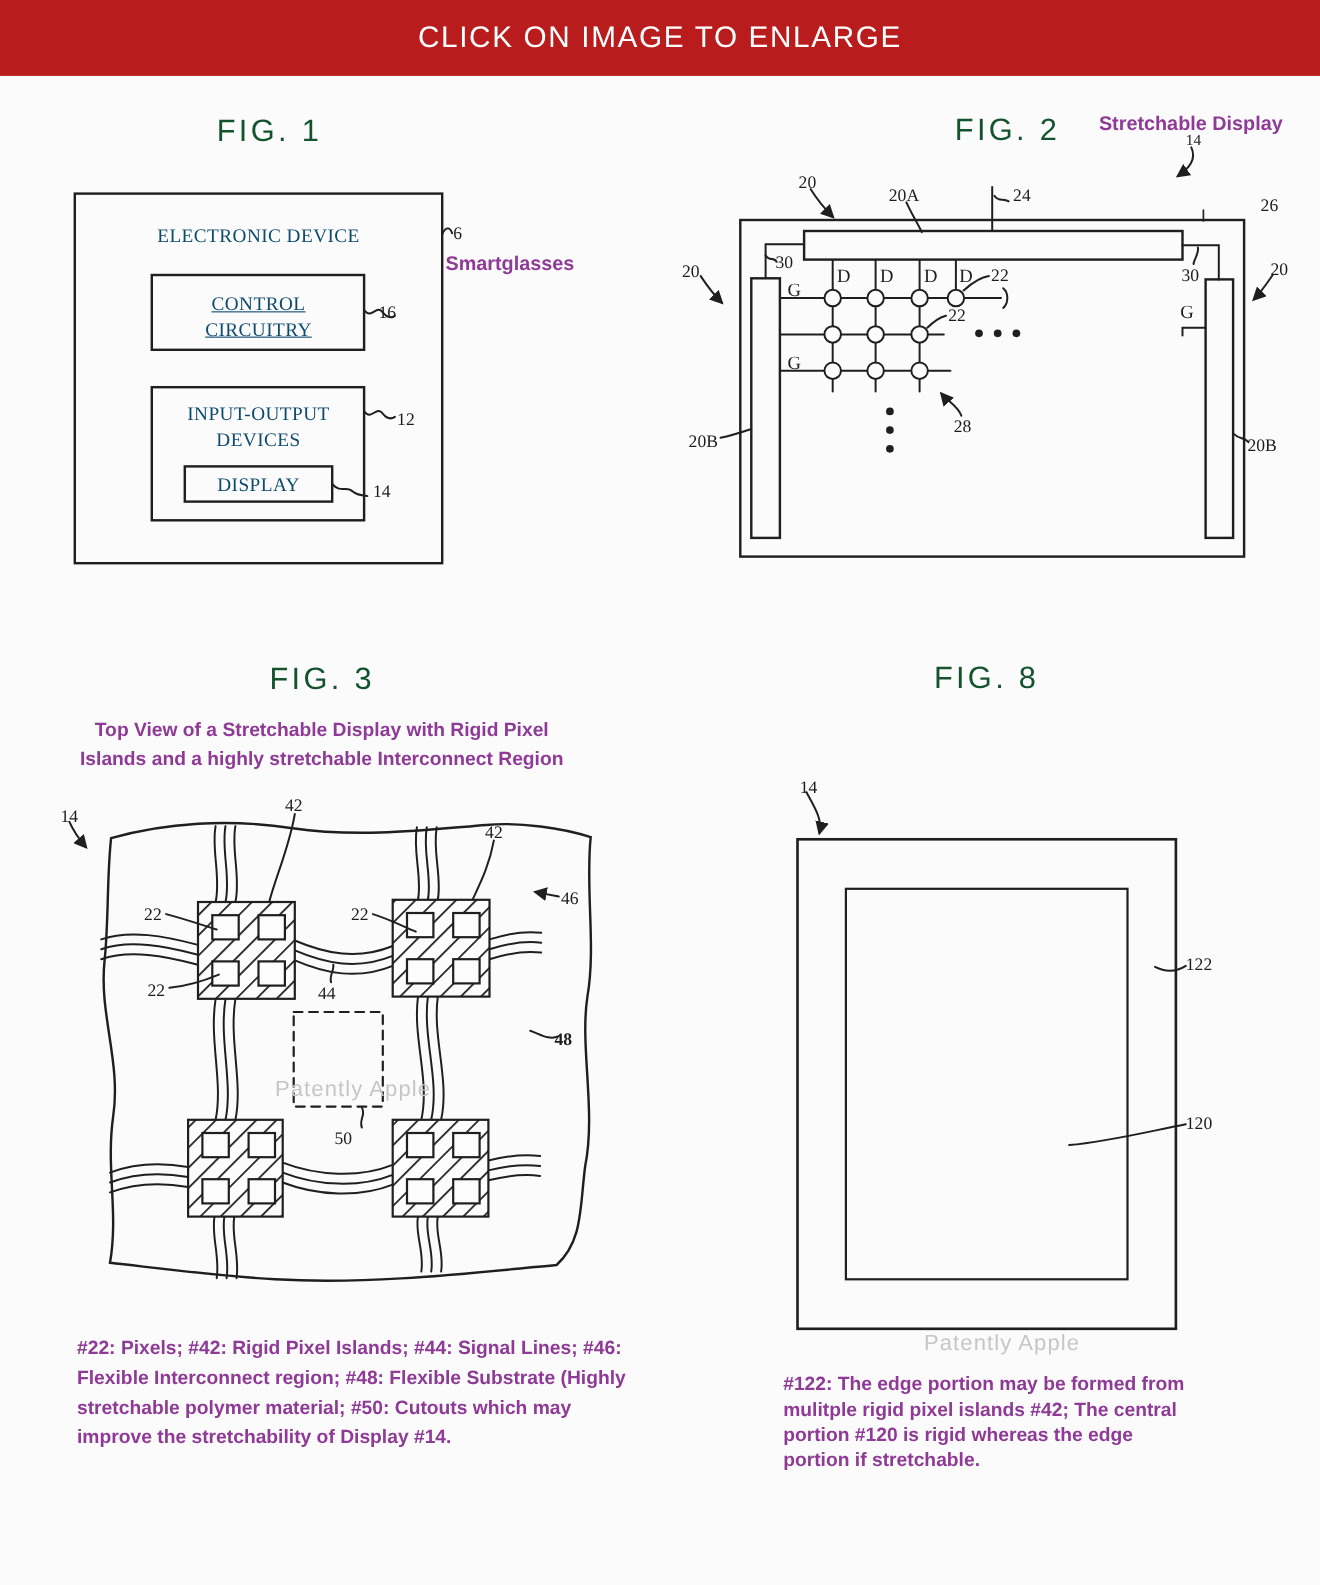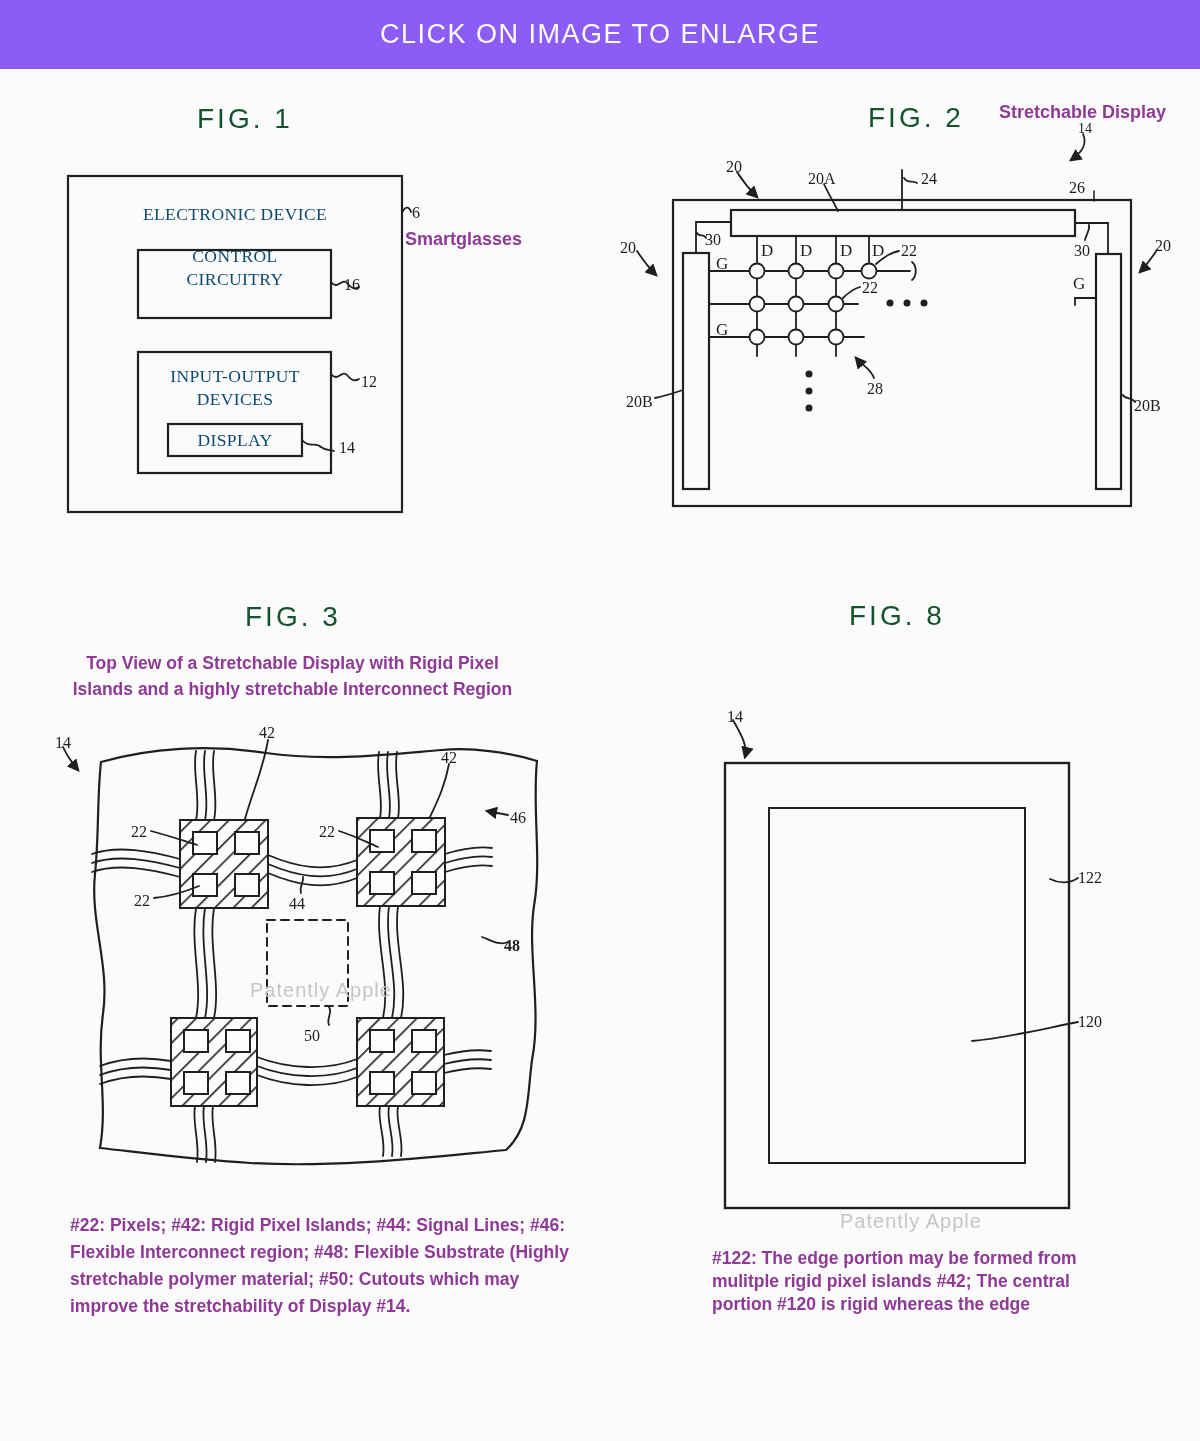--- a/index.html
+++ b/index.html
@@ -1,18 +1,18 @@
 <!DOCTYPE html>
 <html><head>
 <meta charset="utf-8">
 <style>
   html,body{margin:0;padding:0;background:#fbfbfb;}
   .page{position:relative;width:1200px;height:1441px;background:#fbfbfb;overflow:hidden;
         font-family:"Liberation Sans",sans-serif;}
-  .banner{position:absolute;left:0;top:0;width:1200px;height:69px;background:#8b5cf6;
+  .banner{position:absolute;left:0;top:0;width:1200px;height:69px;background:#b91c1c;
           display:flex;align-items:center;justify-content:center;}
   .banner span{color:#ffffff;font-size:27px;letter-spacing:1.5px;font-family:"Liberation Sans",sans-serif;}
   .canvas{position:absolute;left:0;top:69px;width:1200px;height:1372px;}
   svg{position:absolute;left:0;top:0;}
   .t{position:absolute;white-space:nowrap;}
   .title{font-size:28px;letter-spacing:3px;color:#14532d;font-weight:400;}
   .ref{font-family:"Liberation Serif",serif;font-size:16px;color:#1d1d1d;}
   .glyph{font-family:"Liberation Serif",serif;font-size:17px;color:#1d1d1d;}
   .purple{color:#8e3a96;font-weight:bold;font-size:18px;}
   .boxlbl{position:absolute;font-family:"Liberation Serif",serif;color:#0c4a6e;
@@ -216,36 +216,36 @@
         <g stroke-width="1.8">
           <path d="M733,720 C740,733 748,745 745,757" marker-end="url(#arr)"></path>
           <path d="M1078,878 C1067,885 1058,883 1050,879"></path>
           <path d="M1078,1022 C1038,1030 1006,1038 972,1041"></path>
         </g>
       </g>
     </svg>
 
     <span class="t title" style="left:197px;top:34px;">FIG. 1</span>
     <div class="boxlbl" style="left:68px;top:134px;width:334px;">ELECTRONIC DEVICE</div>
-    <div class="boxlbl" style="left:170px;top:176px;width:130px;">CONTROL CIRCUITRY</div>
+    <div class="boxlbl" style="left:170px;top:196px;width:130px;text-decoration:underline;">CONTROL CIRCUITRY</div>
     <div class="boxlbl" style="left:150px;top:296px;width:170px;">INPUT-OUTPUT DEVICES</div>
     <div class="boxlbl" style="left:168px;top:360px;width:134px;">DISPLAY</div>
     <span class="t ref" style="left:412px;top:135px;">6</span>
     <span class="t purple" style="left:405px;top:160px;">Smartglasses</span>
     <span class="t ref" style="left:344px;top:207px;">16</span>
     <span class="t ref" style="left:361px;top:304px;">12</span>
     <span class="t ref" style="left:339px;top:370px;">14</span>
 
     <span class="t title" style="left:868px;top:33px;">FIG. 2</span>
     <span class="t purple" style="left:999px;top:33px;">Stretchable Display</span>
     <span class="t ref" style="left:1078px;top:52px;font-size:14px;">14</span>
     <span class="t ref" style="left:726px;top:89px;">20</span>
     <span class="t ref" style="left:808px;top:101px;">20A</span>
     <span class="t ref" style="left:921px;top:101px;">24</span>
-    <span class="t ref" style="left:1069px;top:110px;text-align:right;">26</span>
+    <span class="t ref" style="left:1146px;top:110px;text-align:right;">26</span>
     <span class="t ref" style="left:705px;top:162px;">30</span>
     <span class="t ref" style="left:1074px;top:173px;">30</span>
     <span class="t ref" style="left:620px;top:170px;">20</span>
     <span class="t ref" style="left:1155px;top:168px;">20</span>
     <span class="t glyph" style="left:716px;top:185px;">G</span>
     <span class="t glyph" style="left:716px;top:251px;">G</span>
     <span class="t glyph" style="left:1073px;top:205px;">G</span>
     <span class="t glyph" style="left:761px;top:172px;">D</span>
     <span class="t glyph" style="left:800px;top:172px;">D</span>
     <span class="t glyph" style="left:840px;top:172px;">D</span>
@@ -279,16 +279,17 @@
 
     <span class="t title" style="left:849px;top:531px;">FIG. 8</span>
     <span class="t ref" style="left:727px;top:639px;">14</span>
     <span class="t ref" style="left:1078px;top:800px;">122</span>
     <span class="t ref" style="left:1078px;top:944px;">120</span>
     <span class="wm" style="left:840px;top:1107px;">Patently Apple</span>
     <div class="cap" style="left:712px;top:1178px;width:470px;line-height:23px;">
       <div>#122: The edge portion may be formed from</div>
       <div>mulitple rigid pixel islands #42; The central</div>
       <div>portion #120 is rigid whereas the edge</div>
+      <div>portion if stretchable.</div>
     </div>
 
   </div>
 </div>
 
 </body></html>

